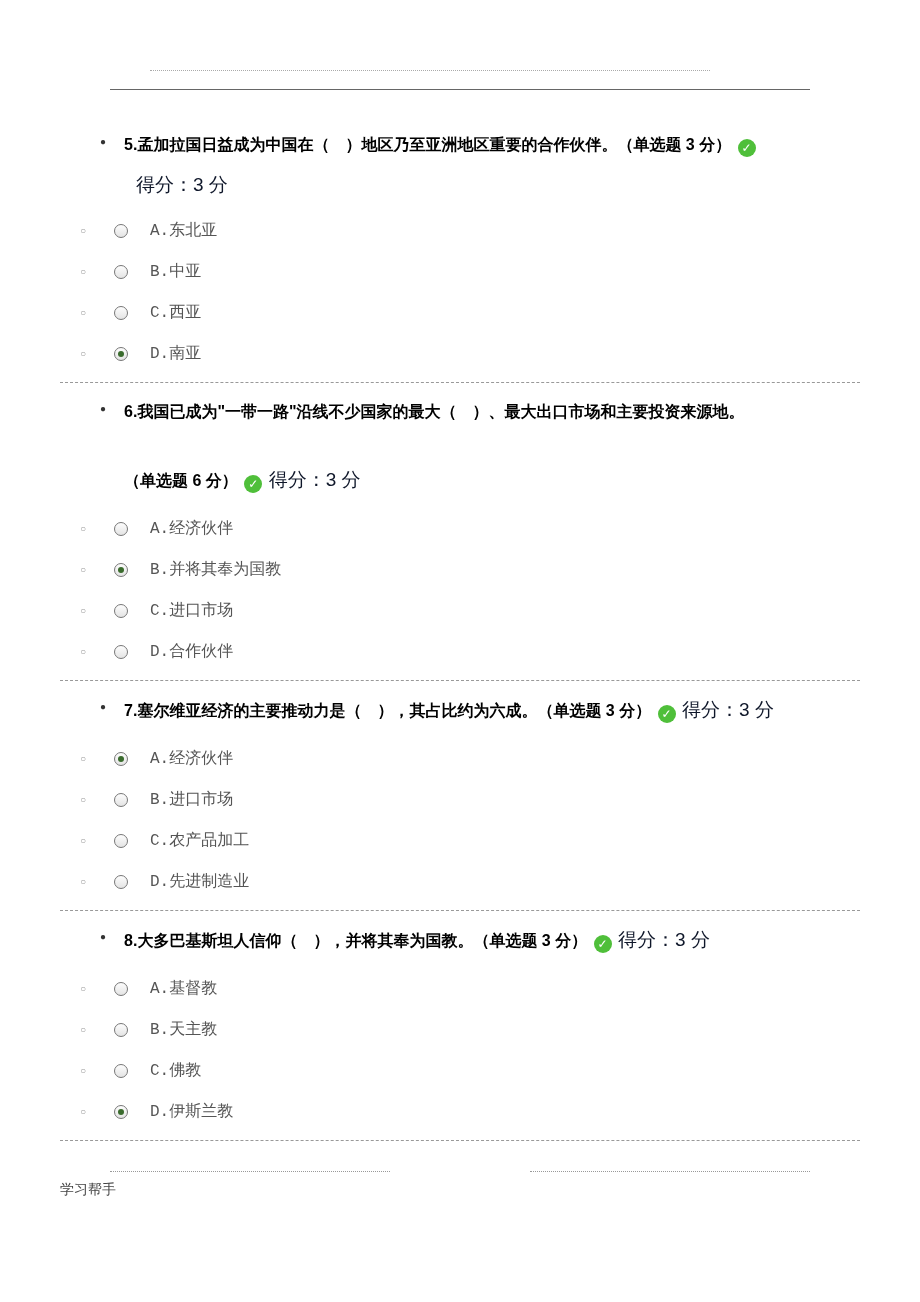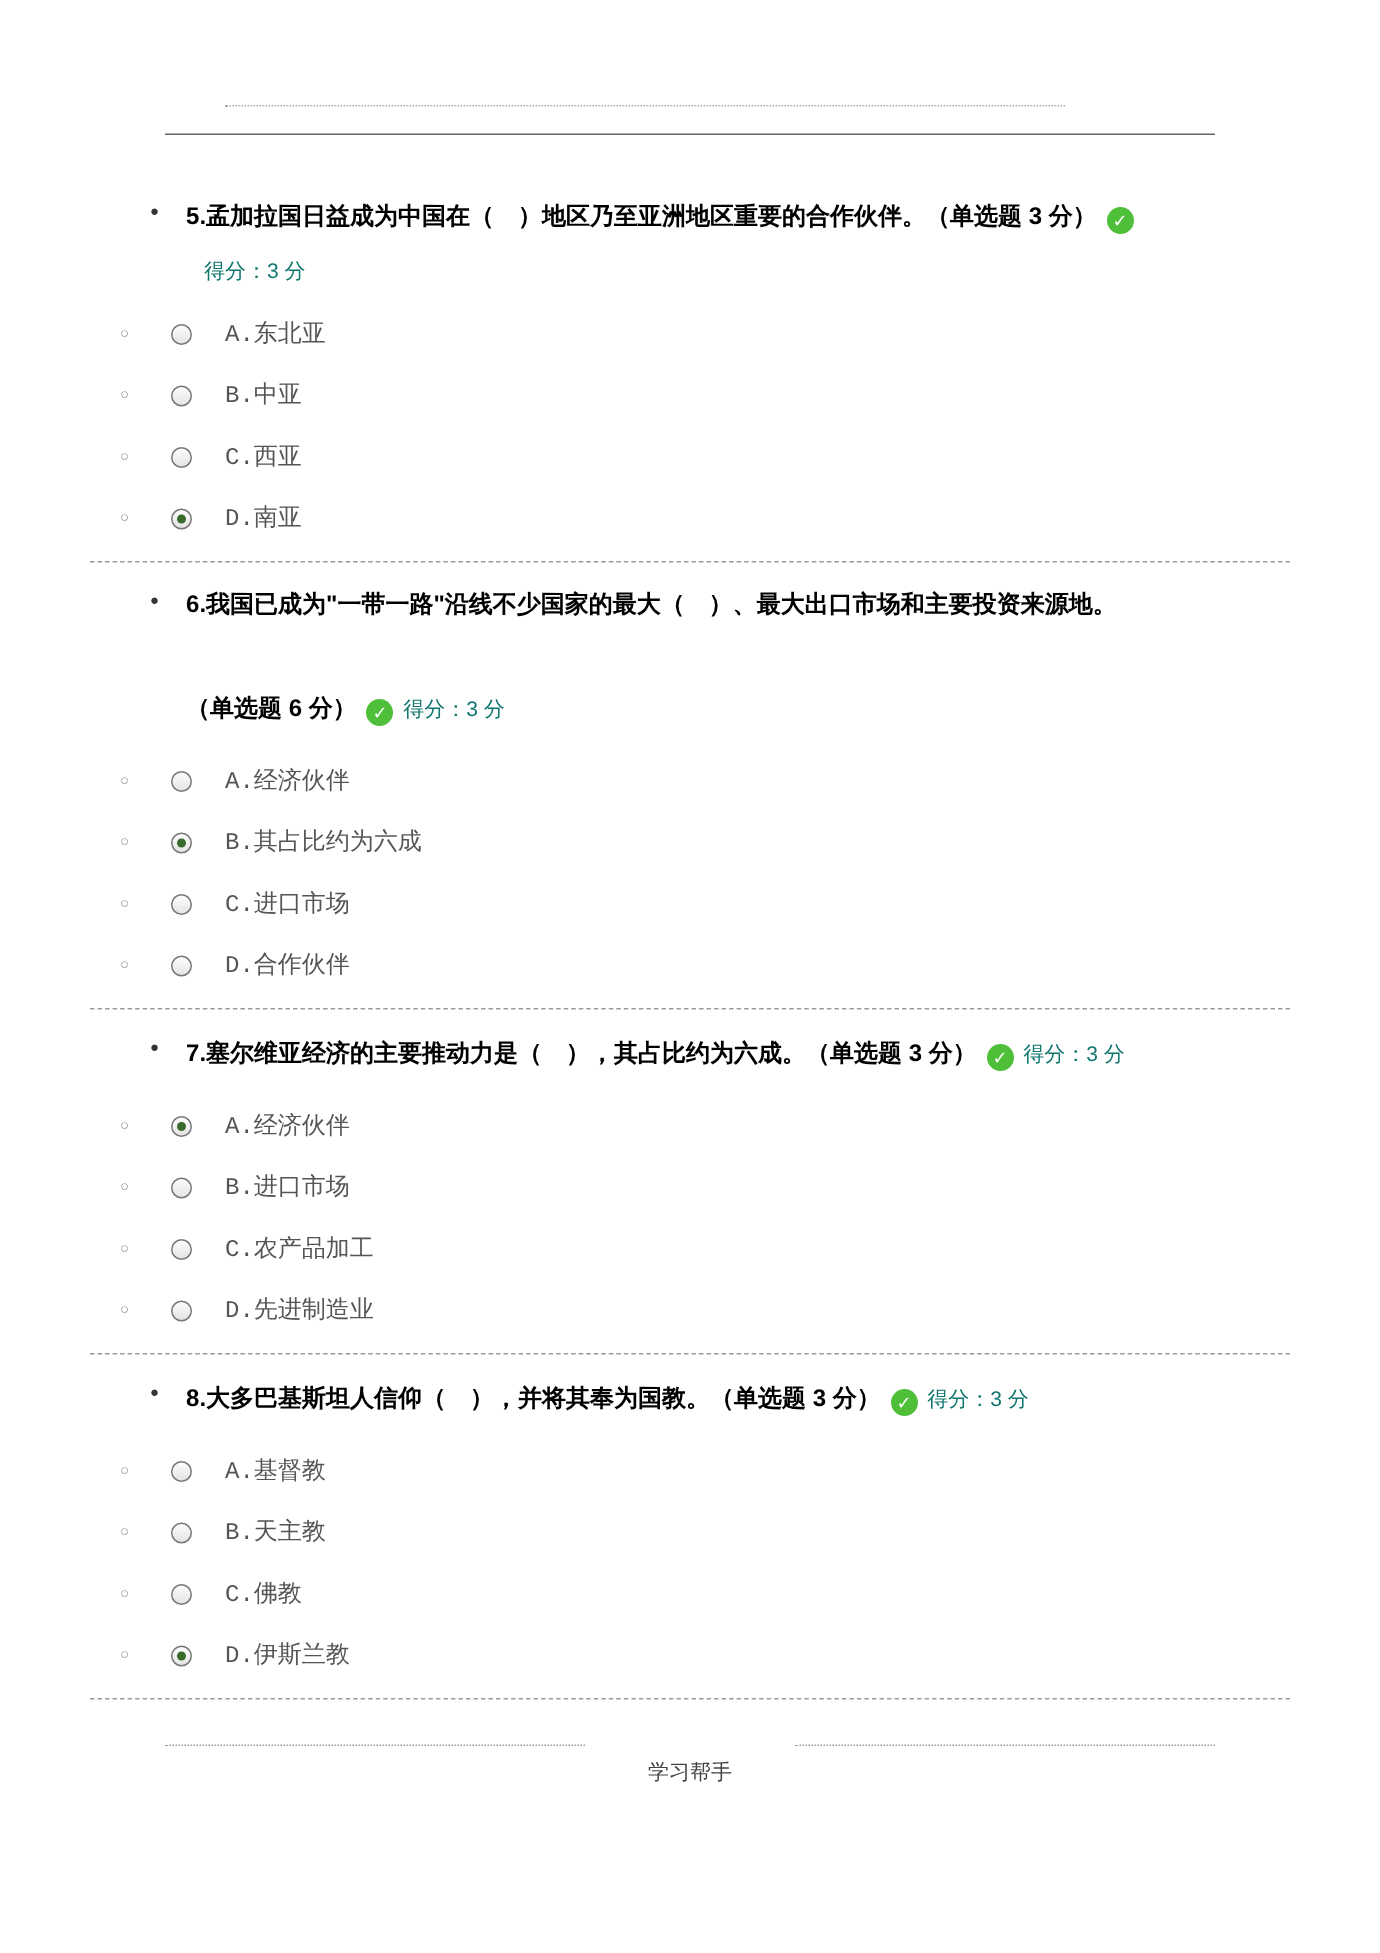--- a/index.html
+++ b/index.html
@@ -61,22 +61,22 @@
     width: 18px;
     height: 18px;
     border-radius: 50%;
     background: #4fbf3a;
     color: #fff;
     font-size: 12px;
     vertical-align: -2px;
     margin: 0 2px;
   }
   .score {
-    color: #0f766e;
-    font-size: 14px;
+    color: #0f172a;
+    font-size: 19px;
   }
   .score-line {
     padding-left: 76px;
     margin-bottom: 12px;
   }
   .option-row {
     display: flex;
     align-items: center;
     padding: 10px 0 10px 20px;
     font-size: 16px;
@@ -108,21 +108,21 @@
     width: 6px;
     height: 6px;
     background: #3a6b2d;
     border-radius: 50%;
   }
   .opt-label {
     color: #555;
     font-family: Liberation Mono, monospace;
   }
   .footer {
-    text-align: center;
+    text-align: left;
     font-size: 14px;
     color: #444;
     margin-top: 40px;
     position: relative;
   }
   .footer::before,
   .footer::after {
     content: "";
     position: absolute;
     top: -10px;
@@ -197,21 +197,21 @@
           <span class="radio-wrap">
             <span class="radio"></span>
           </span>
           <span class="opt-label">A.经济伙伴</span>
         </div>
         <div class="option-row">
           <span class="circ">○</span>
           <span class="radio-wrap">
             <span class="radio selected"></span>
           </span>
-          <span class="opt-label">B.其占比约为六成</span>
+          <span class="opt-label">B.并将其奉为国教</span>
         </div>
         <div class="option-row">
           <span class="circ">○</span>
           <span class="radio-wrap">
             <span class="radio"></span>
           </span>
           <span class="opt-label">C.进口市场</span>
         </div>
         <div class="option-row">
           <span class="circ">○</span>

